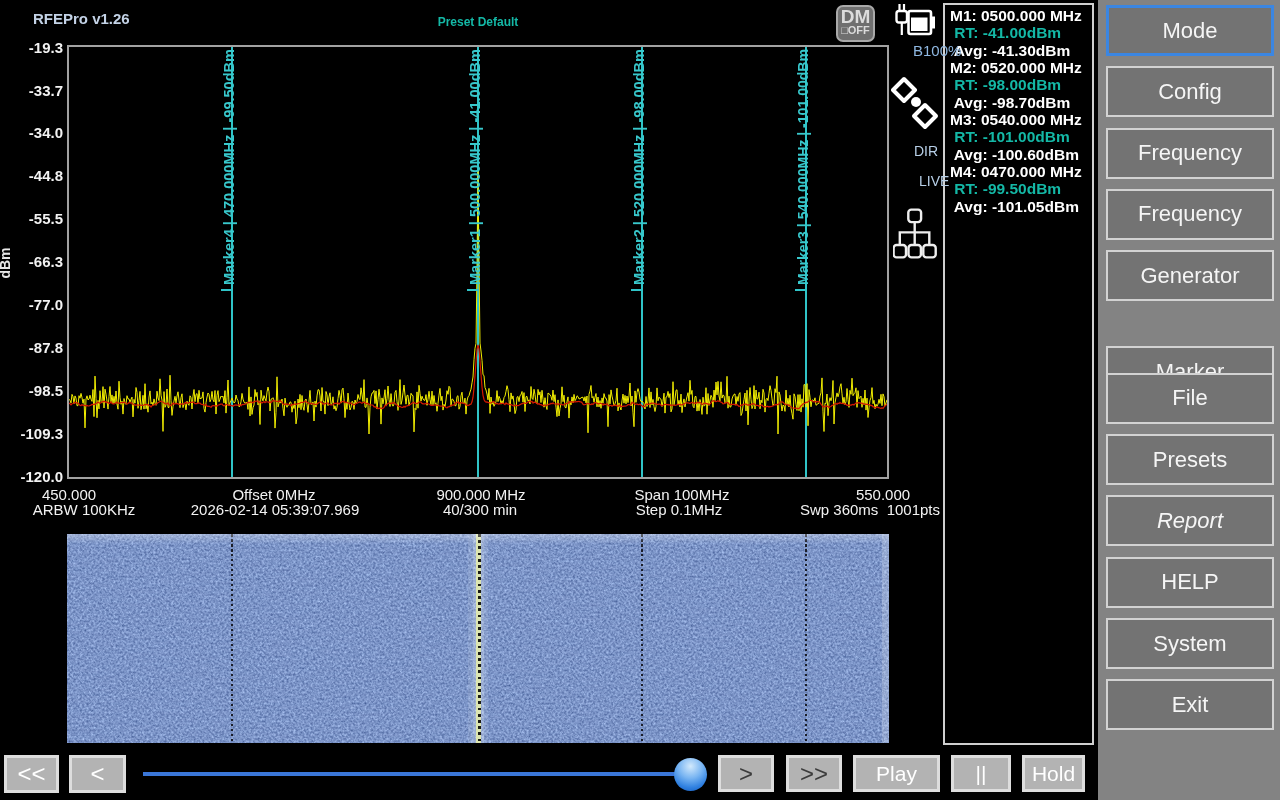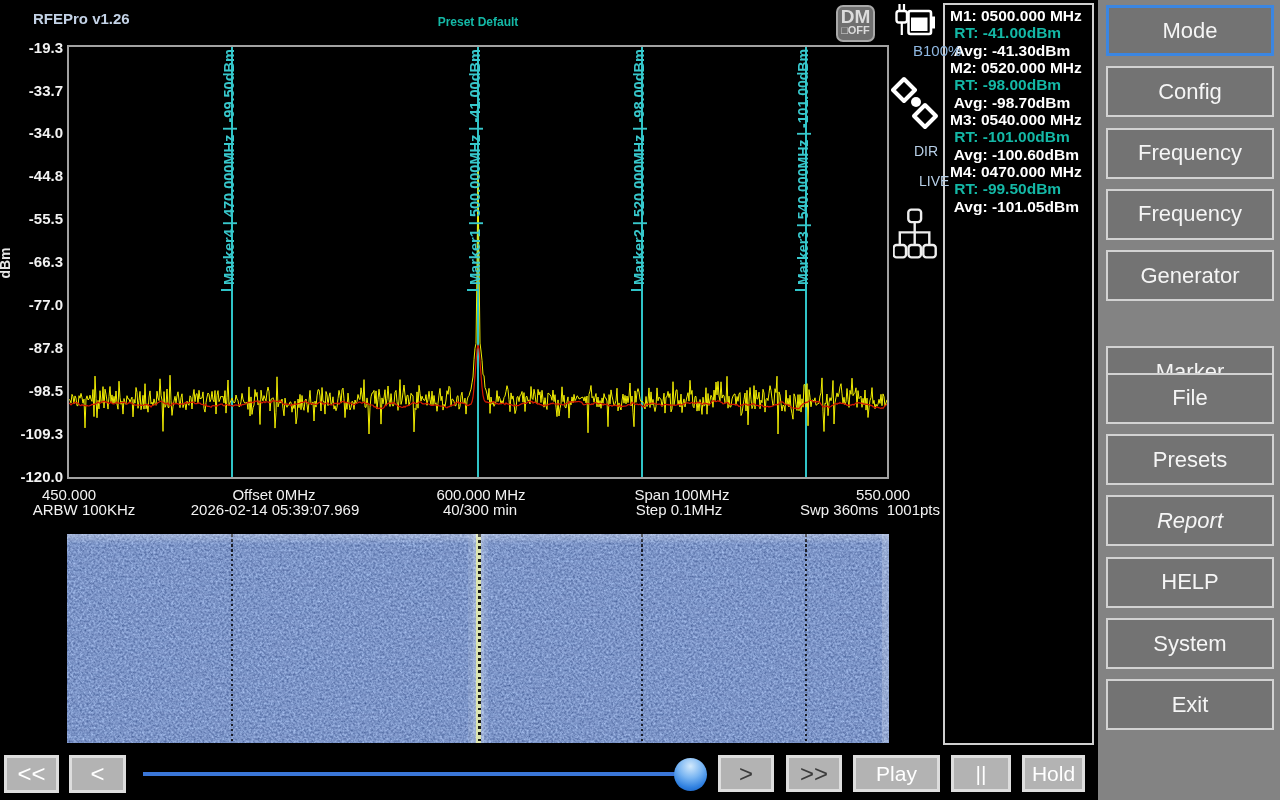--- a/index.html
+++ b/index.html
@@ -68,21 +68,21 @@
       <line x1="398.0" y1="243" x2="410.0" y2="243" stroke="#30c4c8" stroke-width="2"></line>
       <text transform="translate(574.5,2) rotate(-90)" text-anchor="end" class="mtxt" textLength="236" lengthAdjust="spacingAndGlyphs">Marker2 | 520.000MHz | -98.00dBm</text>
       <line x1="562.0" y1="243" x2="574.0" y2="243" stroke="#30c4c8" stroke-width="2"></line>
       <text transform="translate(738.5,2) rotate(-90)" text-anchor="end" class="mtxt" textLength="236" lengthAdjust="spacingAndGlyphs">Marker3 | 540.000MHz | -101.00dBm</text>
       <line x1="726.0" y1="243" x2="738.0" y2="243" stroke="#30c4c8" stroke-width="2"></line>
 </svg>
 </div>
 
 <div class="ax" style="left:69px;top:486px">450.000</div>
 <div class="ax" style="left:274px;top:486px">Offset 0MHz</div>
-<div class="ax" style="left:481px;top:486px">600.000 MHz</div>
+<div class="ax" style="left:481px;top:486px">900.000 MHz</div>
 <div class="ax" style="left:682px;top:486px">Span 100MHz</div>
 <div class="ax" style="left:883px;top:486px">550.000</div>
 <div class="ax" style="left:84px;top:501px">ARBW 100KHz</div>
 <div class="ax" style="left:275px;top:501px">2026-02-14 05:39:07.969</div>
 <div class="ax" style="left:480px;top:501px">40/300 min</div>
 <div class="ax" style="left:679px;top:501px">Step 0.1MHz</div>
 <div class="ax" style="left:870px;top:501px">Swp 360ms  1001pts</div>
 
 <div id="wf">
 <svg width="822" height="209" style="position:absolute;left:0;top:0">

